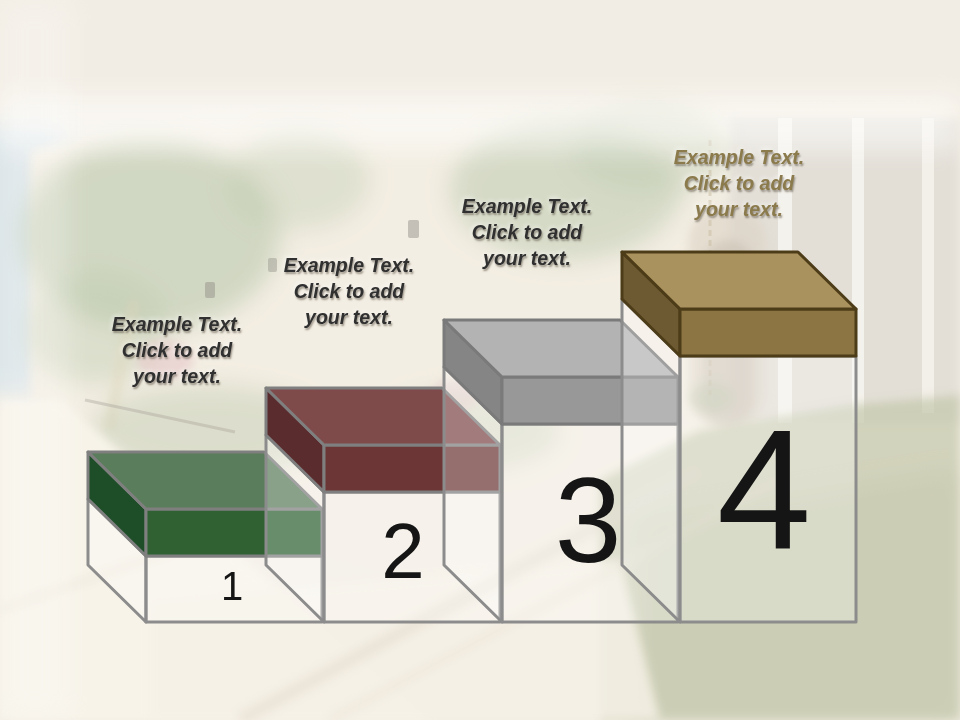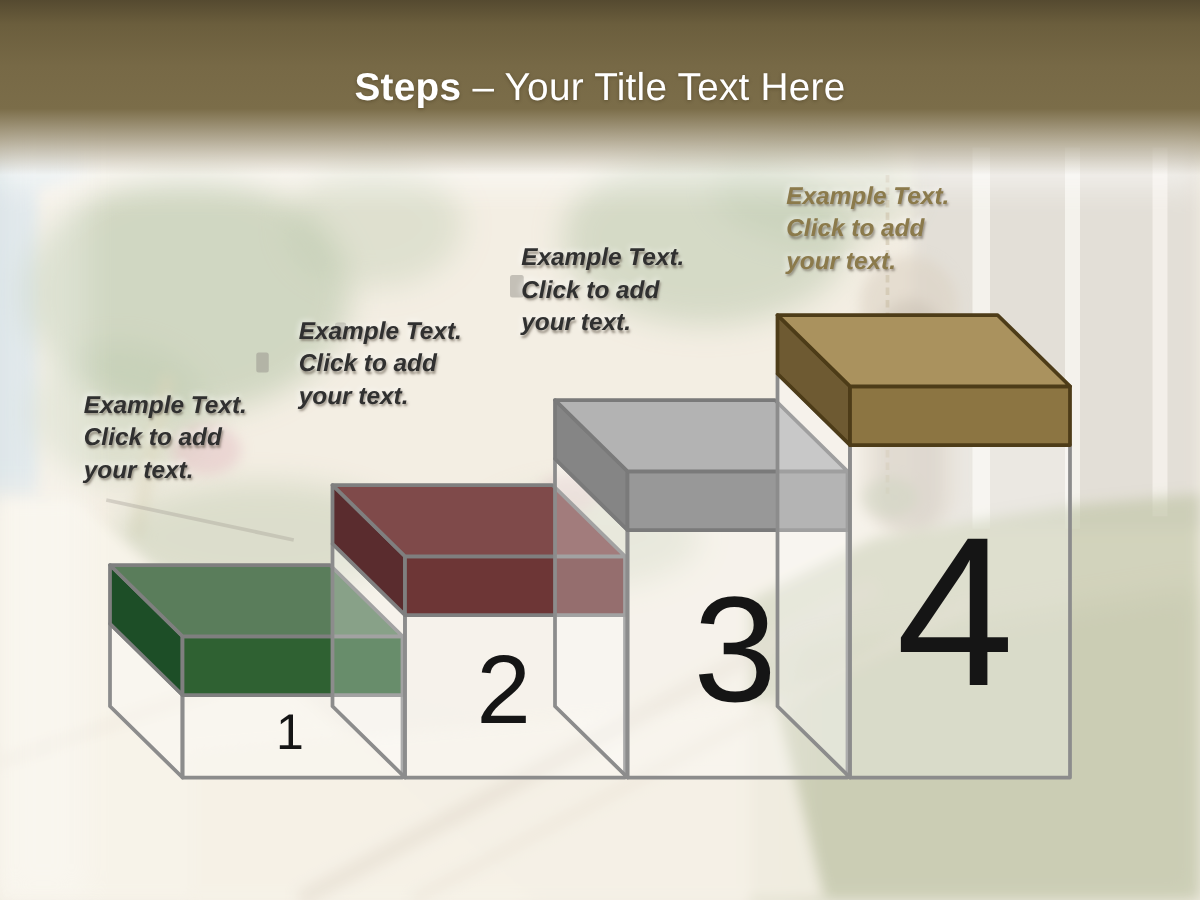--- a/index.html
+++ b/index.html
@@ -32,21 +32,21 @@
   .num{
     position:absolute;z-index:4;width:140px;text-align:center;
     line-height:1;color:#151515;font-family:"Liberation Sans",sans-serif;
   }
   .num1{left:162px;top:566px;font-size:40px;}
   .num2{left:333px;top:512px;font-size:78px;}
   .num3{left:518px;top:460px;font-size:120px;}
   .num4{left:694px;top:405px;font-size:170px;}
   
   .label{
-    position:absolute;z-index:4;width:220px;
+    position:absolute;z-index:4;width:220px;text-align:center;
     font-style:italic;font-weight:600;font-size:19.5px;line-height:26px;
     color:#303030;
     text-shadow:1px 2px 2px rgba(80,70,55,0.55), -1px -1px 5px rgba(255,255,255,0.75);
   }
   .label1{left:67px;top:311px;}
   .label2{left:239px;top:252px;}
   .label3{left:417px;top:193px;}
   .label4{left:629px;top:144px;color:#8b7a4b;}
   .label span{display:block;}
 </style>
@@ -104,25 +104,20 @@
       <rect x="205" y="282" width="10" height="16" rx="2" fill="#4a4438" opacity="0.5"></rect>
       <rect x="268" y="258" width="9" height="14" rx="2" fill="#4a4438" opacity="0.45"></rect>
       <rect x="408" y="220" width="11" height="18" rx="2" fill="#4a4438" opacity="0.5"></rect>
       <path d="M85,400 L235,432" stroke="#6b6252" stroke-width="3" opacity="0.4"></path>
     </g>
     <rect x="0" y="0" width="960" height="720" fill="#ffffff" opacity="0.42"></rect>
     <rect x="0" y="95" width="960" height="55" fill="#ffffff" opacity="0.5" filter="url(#b2)"></rect>
     <rect x="0" y="0" width="70" height="720" fill="#ffffff" opacity="0.25" filter="url(#b2)"></rect>
   </svg>
 
-  <div class="header">
-    <div class="title">
-      <span class="tb">Steps</span><span class="tr">– Your Title Text Here</span>
-    </div>
-  </div>
 
   <svg class="steps" width="960" height="720" viewBox="0 0 960 720">
 
     <g>
       <polygon class="ped" points="88,499 146,556 146,622 88,565" stroke="#8c8c8c"></polygon>
       <polygon class="ped" points="146,556 322,556 322,622 146,622" stroke="#8c8c8c"></polygon>
       <polygon class="lid" points="88,452 146,509 146,556 88,499" fill="#1d4e27" stroke="#7f7f7f"></polygon>
       <polygon class="lid" points="146,509 322,509 322,556 146,556" fill="#2f6132" stroke="#7f7f7f"></polygon>
       <polygon class="lid" points="88,452 264,452 322,509 146,509" fill="#5a7d5b" stroke="#7f7f7f"></polygon>
     </g>

